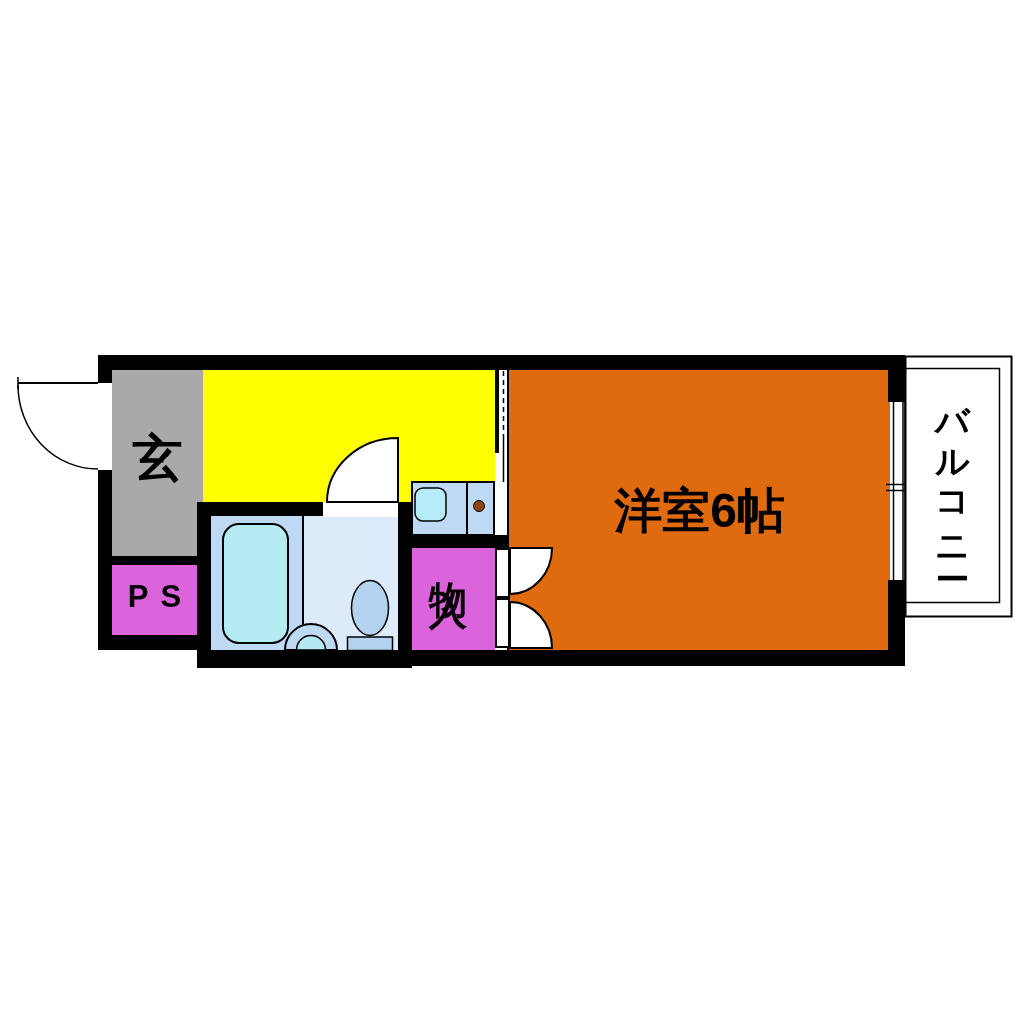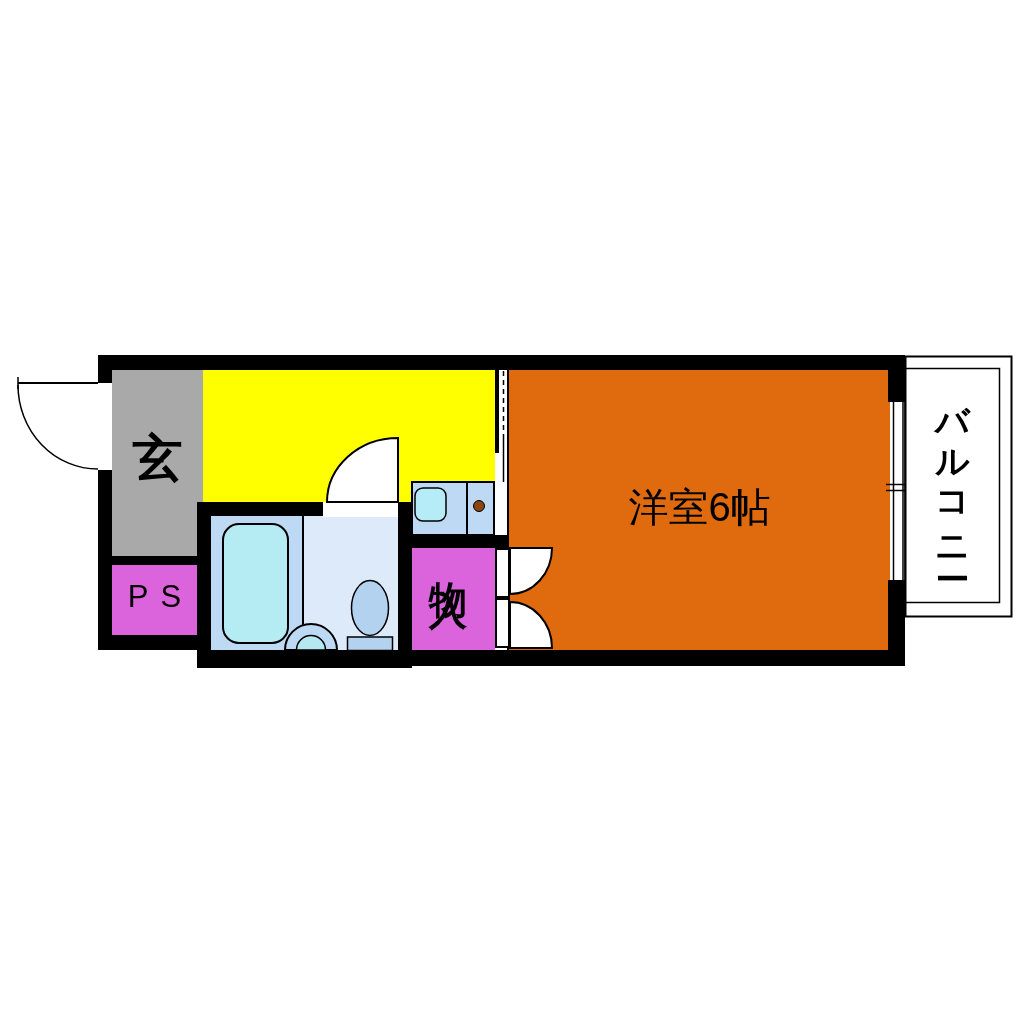--- a/index.html
+++ b/index.html
@@ -1,21 +1,21 @@
 <!DOCTYPE html>
 <html><head>
 <meta charset="utf-8">
 <style>
   html,body{margin:0;padding:0;background:#fff;}
   #canvas{position:relative;width:1020px;height:1020px;background:#fff;overflow:hidden;
           font-family:"Liberation Sans","DejaVu Sans",sans-serif;}
   .abs{position:absolute;}
   .wall{position:absolute;background:#000;}
   .opening{position:absolute;background:#fff;}
-  .label{position:absolute;color:#000;line-height:1;white-space:nowrap;}
+  .label{position:absolute;color:#000;line-height:1;white-space:nowrap;font-weight:bold;}
   .vtext{writing-mode:vertical-rl;}
   svg.overlay{position:absolute;left:0;top:0;pointer-events:none;}
 </style>
 </head>
 <body>
 
 <div id="canvas">
 
   <div class="abs" style="left: 112px; top: 370px; width: 91px; height: 186px; background: rgb(169, 169, 169);"></div>
   <div class="abs" style="left: 203px; top: 370px; width: 292px; height: 132px; background: rgb(255, 255, 0);"></div>
@@ -78,16 +78,16 @@
     <ellipse cx="370" cy="608" rx="18.5" ry="27.5" stroke="#000" stroke-width="1.5" fill="#B3D2F0"></ellipse>
     <rect x="347.5" y="637" width="45" height="13.5" stroke="#000" stroke-width="1.5" fill="#B3D2F0"></rect>
 
     <rect x="415" y="488" width="31" height="33" rx="8" stroke="#000" stroke-width="1.5" fill="#B6ECF8"></rect>
     <circle cx="479" cy="506" r="5.5" stroke="#000" stroke-width="1" fill="#8B4513"></circle>
   </svg>
 
   <div class="label" style="left:112px;top:433px;width:91px;text-align:center;font-size:50px;font-weight:700;">玄</div>
   <div class="label" style="left:112px;top:581px;width:85px;text-align:center;font-size:31px;letter-spacing:12px;text-indent:12px;">PS</div>
   <div class="label vtext" style="left:429px;top:551px;font-size:38px;font-weight:700;letter-spacing:8px;">物入</div>
-  <div class="label" style="left:509px;top:487px;width:381px;text-align:center;font-size:40px;font-weight:400;">洋室6帖</div>
+  <div class="label" style="left:509px;top:487px;width:381px;text-align:center;font-size:48px;font-weight:700;">洋室6帖</div>
   <div class="label vtext" style="left:936px;top:382px;font-size:34px;font-weight:700;letter-spacing:6px;">バルコニー</div>
 
 </div>
 
 </body></html>

